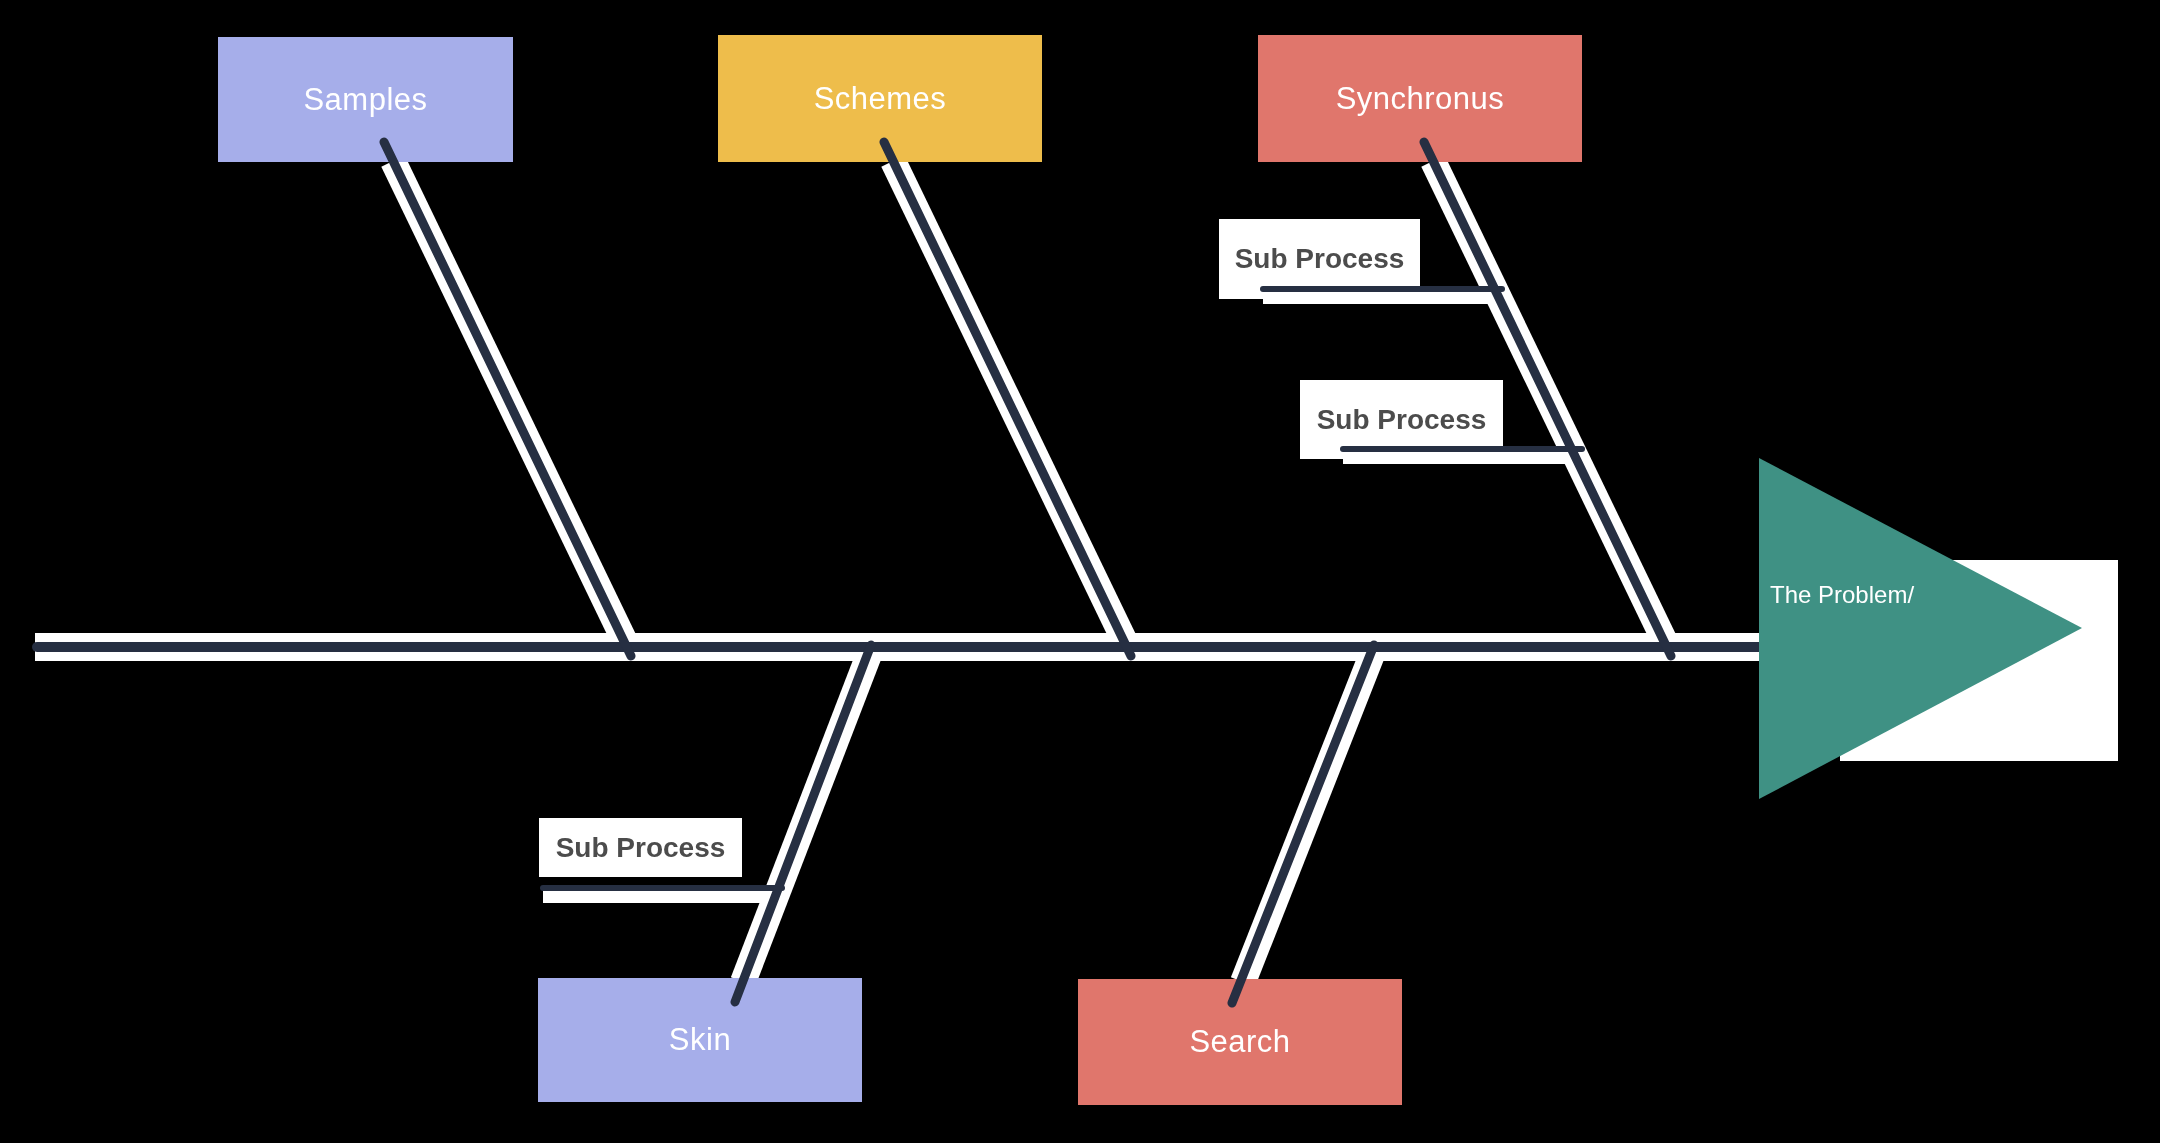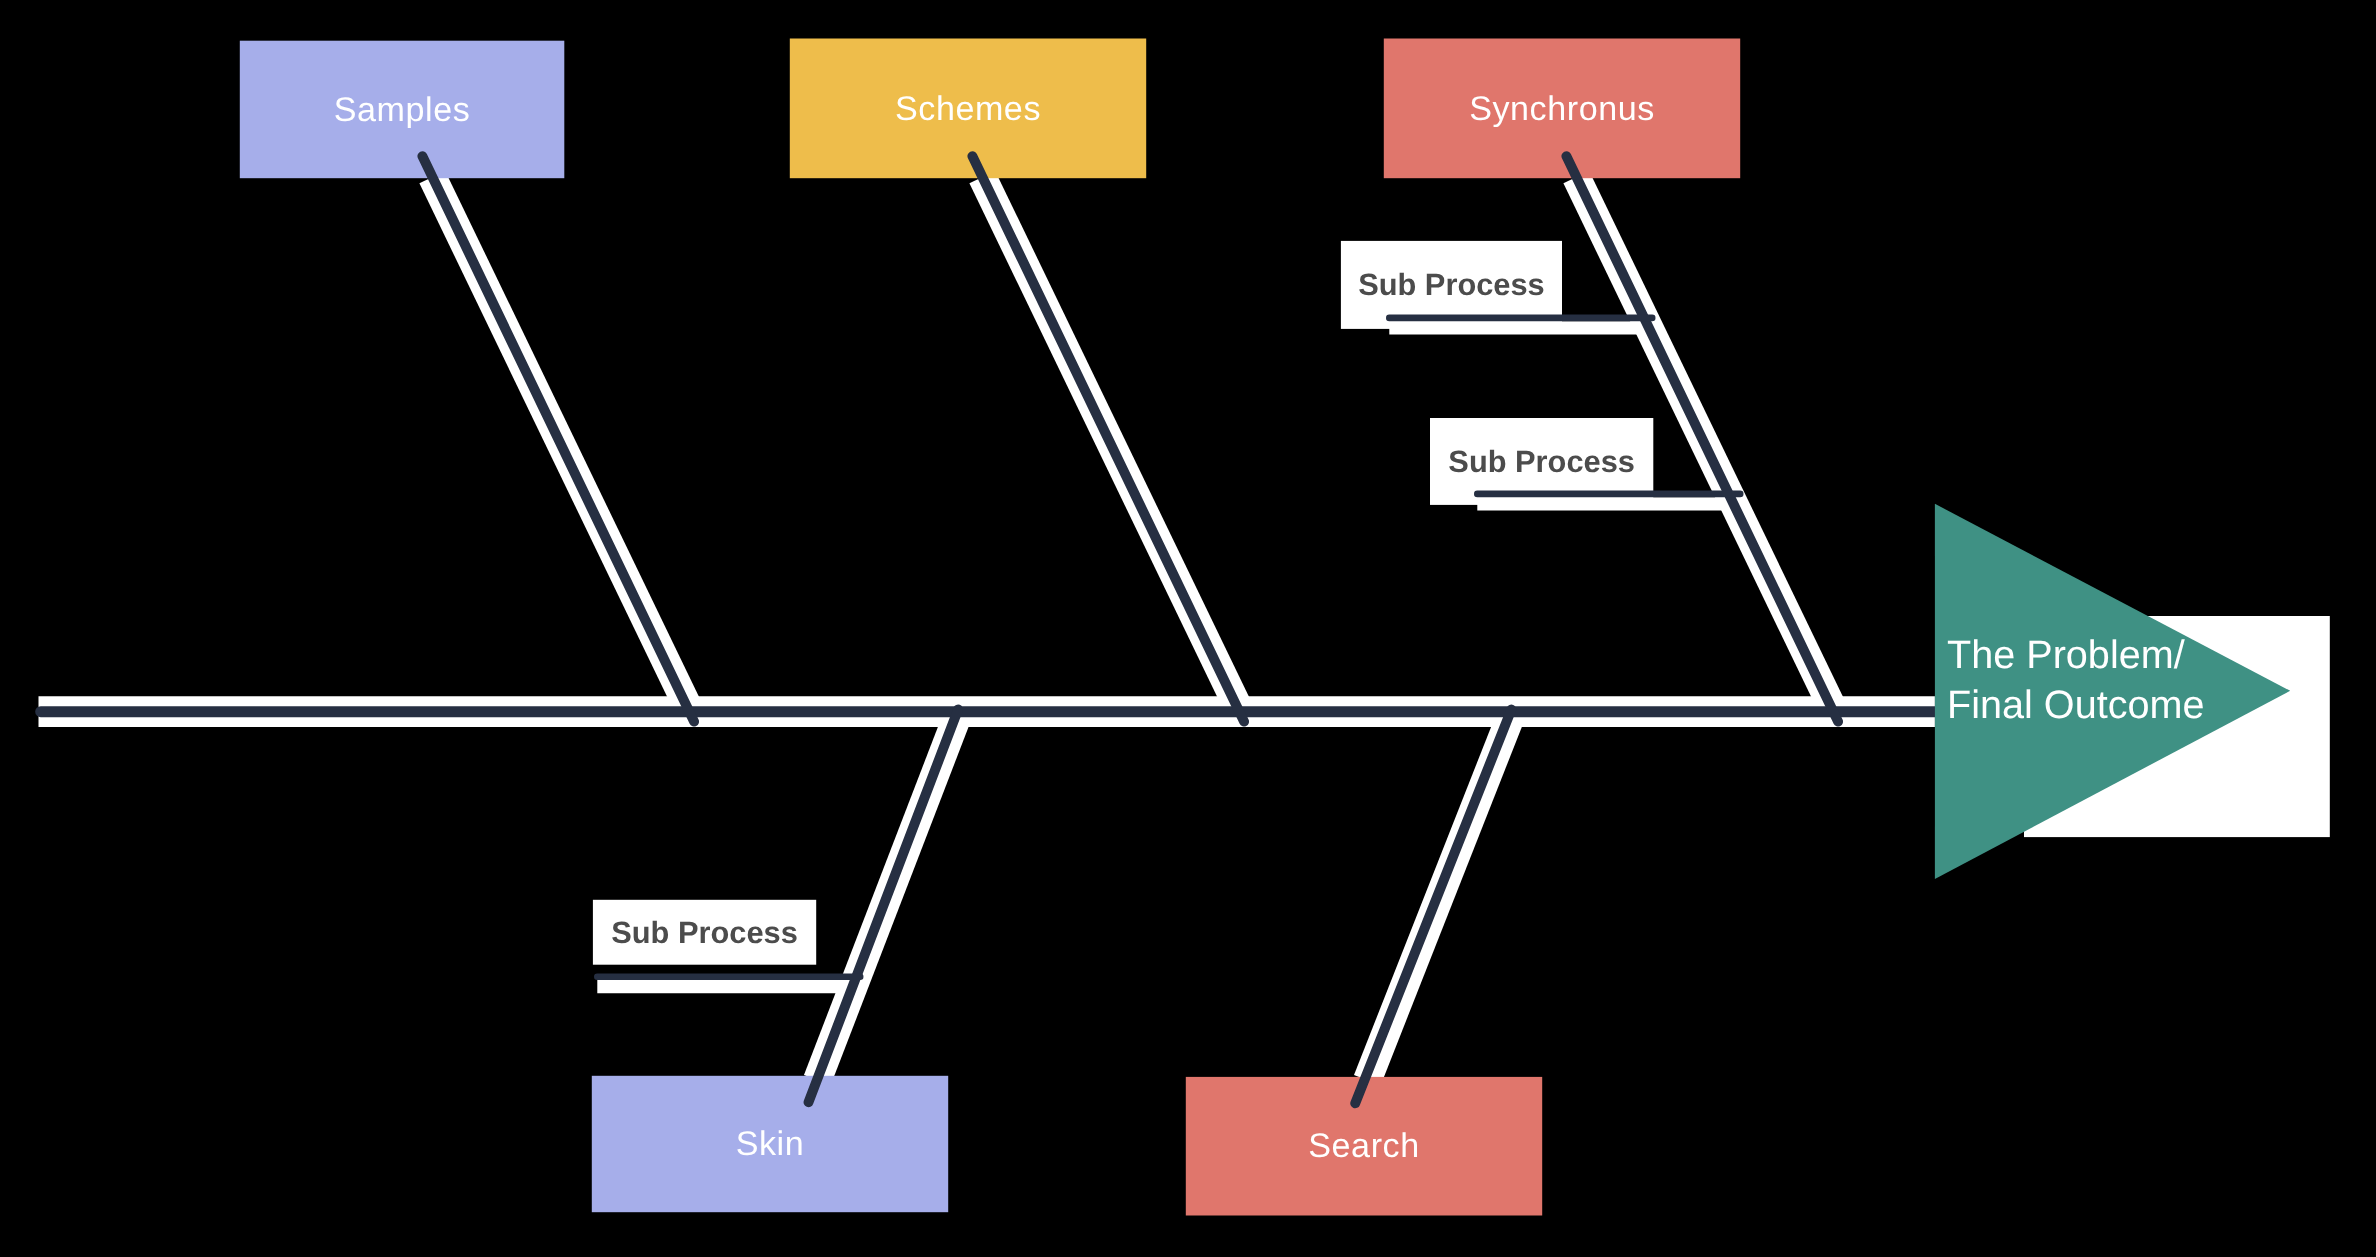--- a/index.html
+++ b/index.html
@@ -60,21 +60,21 @@
     position: absolute;
     left: 1840px; top: 560px;
     width: 278px; height: 201px;
     background: #ffffff;
   }
   .outcome-text {
     position: absolute;
     left: 1770px; top: 572px;
     width: 300px;
     color: #ffffff;
-    font-size: 36px;
+    font-size: 24px;
     line-height: 46px;
     text-align: left;
   }
   svg { display: block; }
 </style>
 </head>
 <body>
 
 <div class="canvas">
 
@@ -132,17 +132,16 @@
     <line x1="543" y1="888" x2="782" y2="888" stroke="#262f42" stroke-width="6" stroke-linecap="round"></line>
   </svg>
 
   <svg class="layer z4" viewBox="0 0 2160 1143">
     <polygon points="1759,458 2082,628 1759,799" fill="#3f9184"></polygon>
   </svg>
 
   <div class="layer z5" style="pointer-events:none;">
     <div class="outcome-text">
       <div>The Problem/</div>
-      <div>Final Outcome</div>
     </div>
   </div>
 
 </div>
 
 </body></html>

